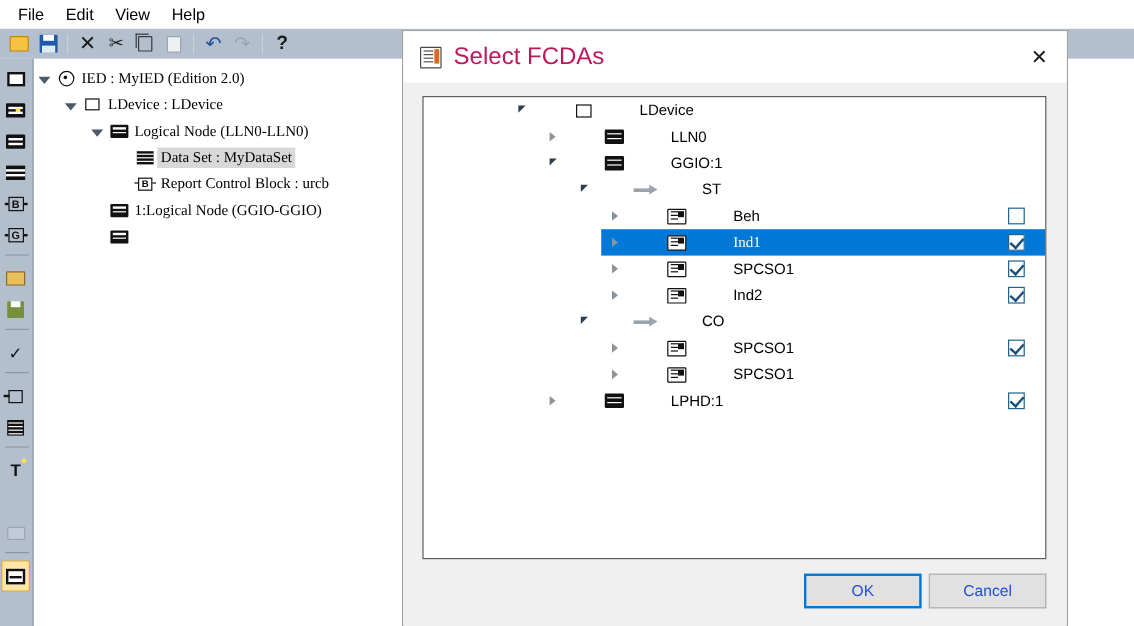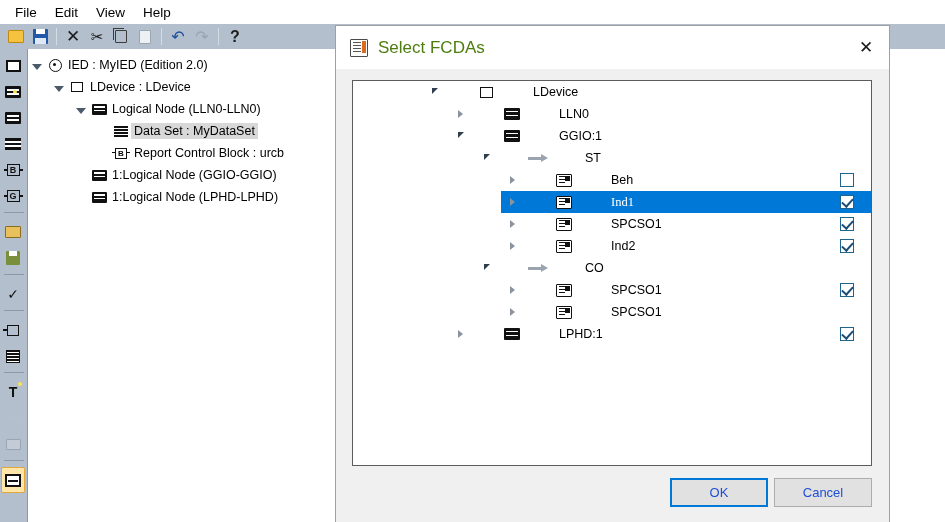--- a/index.html
+++ b/index.html
@@ -111,21 +111,21 @@
   .ic-win::before{content:"";position:absolute;left:1px;top:4px;width:10px;height:2px;background:#111;}
 
   
   .bgtree {
     position: absolute; left: 29px; top: 49px; right: 0; bottom: 0;
     background: #ffffff;
     font-size: 12.5px; color: #000;
     padding-top: 5px;
   }
   .bgrow { height: 22px; display: flex; align-items: center; white-space: nowrap; }
-  .bgrow .lbl { padding: 1px 3px; }
+  .bgrow .lbl { padding: 1px 3px; font-family: Liberation Serif, serif; }
   .bgrow .lbl.sel { background: #d8d8d8; }
   .tw { display:inline-block; width:16px; text-align:center; flex: 0 0 16px; }
   .tw i {
     display:inline-block; width:0;height:0;
     border-left:5px solid #4a5a6a; border-top:4px solid transparent; border-bottom:4px solid transparent;
   }
   .tw i.open {
     border-left:5px solid transparent; border-right:5px solid transparent;
     border-top:6px solid #4a5a6a; border-bottom:none;
     transform: translateY(1px);
@@ -161,21 +161,21 @@
     width: 18px; height: 18px; border: 1.4px solid #4a4a4a; background: #fdfdfd;
     position: relative; margin-right: 10px; border-radius: 1px;
   }
   .dlg-ic::before {
     content:""; position:absolute; left:1.5px; top:2px; width:8px; height:1.3px; background:#555;
     box-shadow: 0 3px 0 #555, 0 6px 0 #555, 0 9px 0 #555;
   }
   .dlg-ic::after {
     content:""; position:absolute; right:1.5px; top:1.5px; width:4px; height:12px; background:#d96a1f;
   }
-  .dlg-title-text { font-size: 17px; color: #4d7c0f; }
+  .dlg-title-text { font-size: 20px; color: #be185d; }
   .dlg-close {
     position: absolute; right: 0; top: 0; width: 46px; height: 43px;
     display: flex; align-items: center; justify-content: center;
     font-size: 17px; color: #1b1b1b;
   }
 
   .dlg-body { position: relative; height: 454px; background: #f0f0f0; }
 
   .treebox {
     position: absolute; left: 16px; top: 11px; width: 520px; height: 386px;
@@ -400,21 +400,20 @@
           <span class="ic-fold2"></span>
         </span>
         <span class="lbl">1:Logical Node (GGIO-GGIO)</span>
       </div>
       <div class="bgrow">
         <span style="display: inline-block; flex: 0 0 44px;"></span>
         <span class="tw"></span>
         <span class="ico-slot">
           <span class="ic-fold2"></span>
         </span>
-        <span class="lbl">1:Logical Node (LPHD-LPHD)</span>
       </div>
     </div>
 
   <div class="dialog">
     <div class="dlg-title">
       <div class="dlg-ic"></div>
       <span class="dlg-title-text">Select FCDAs</span>
       <div class="dlg-close">✕</div>
     </div>
     <div class="dlg-body">

